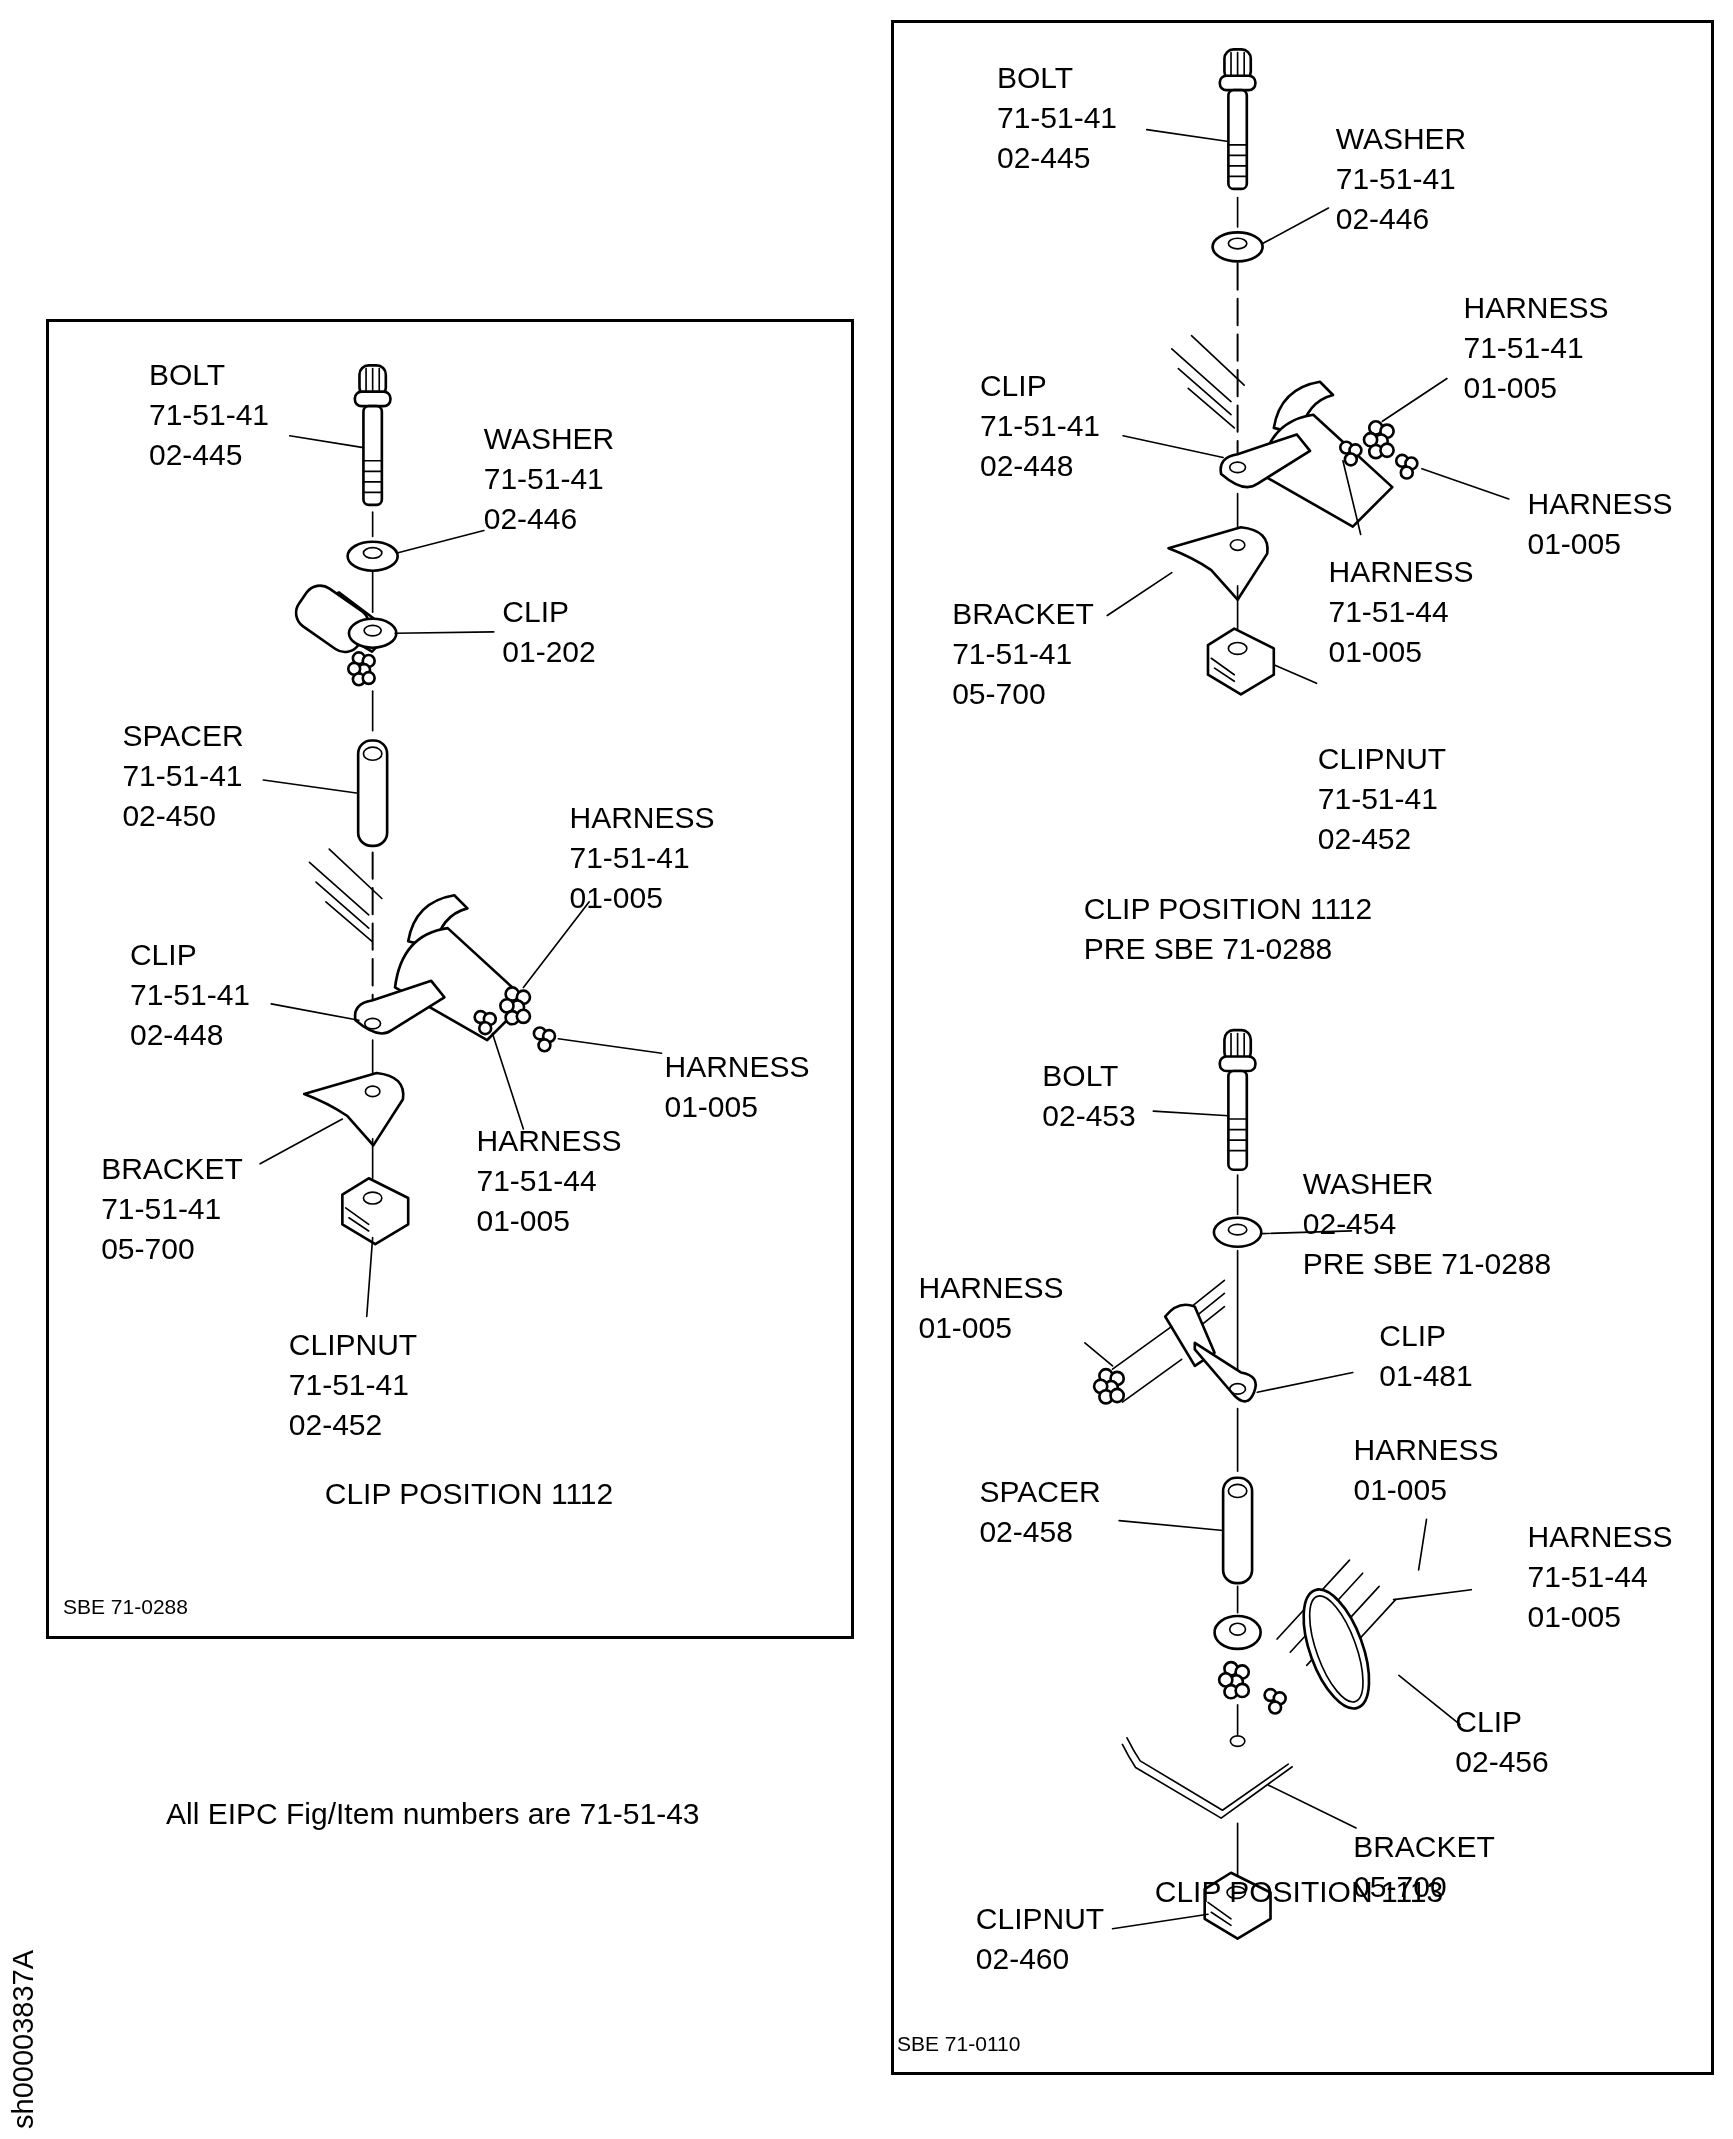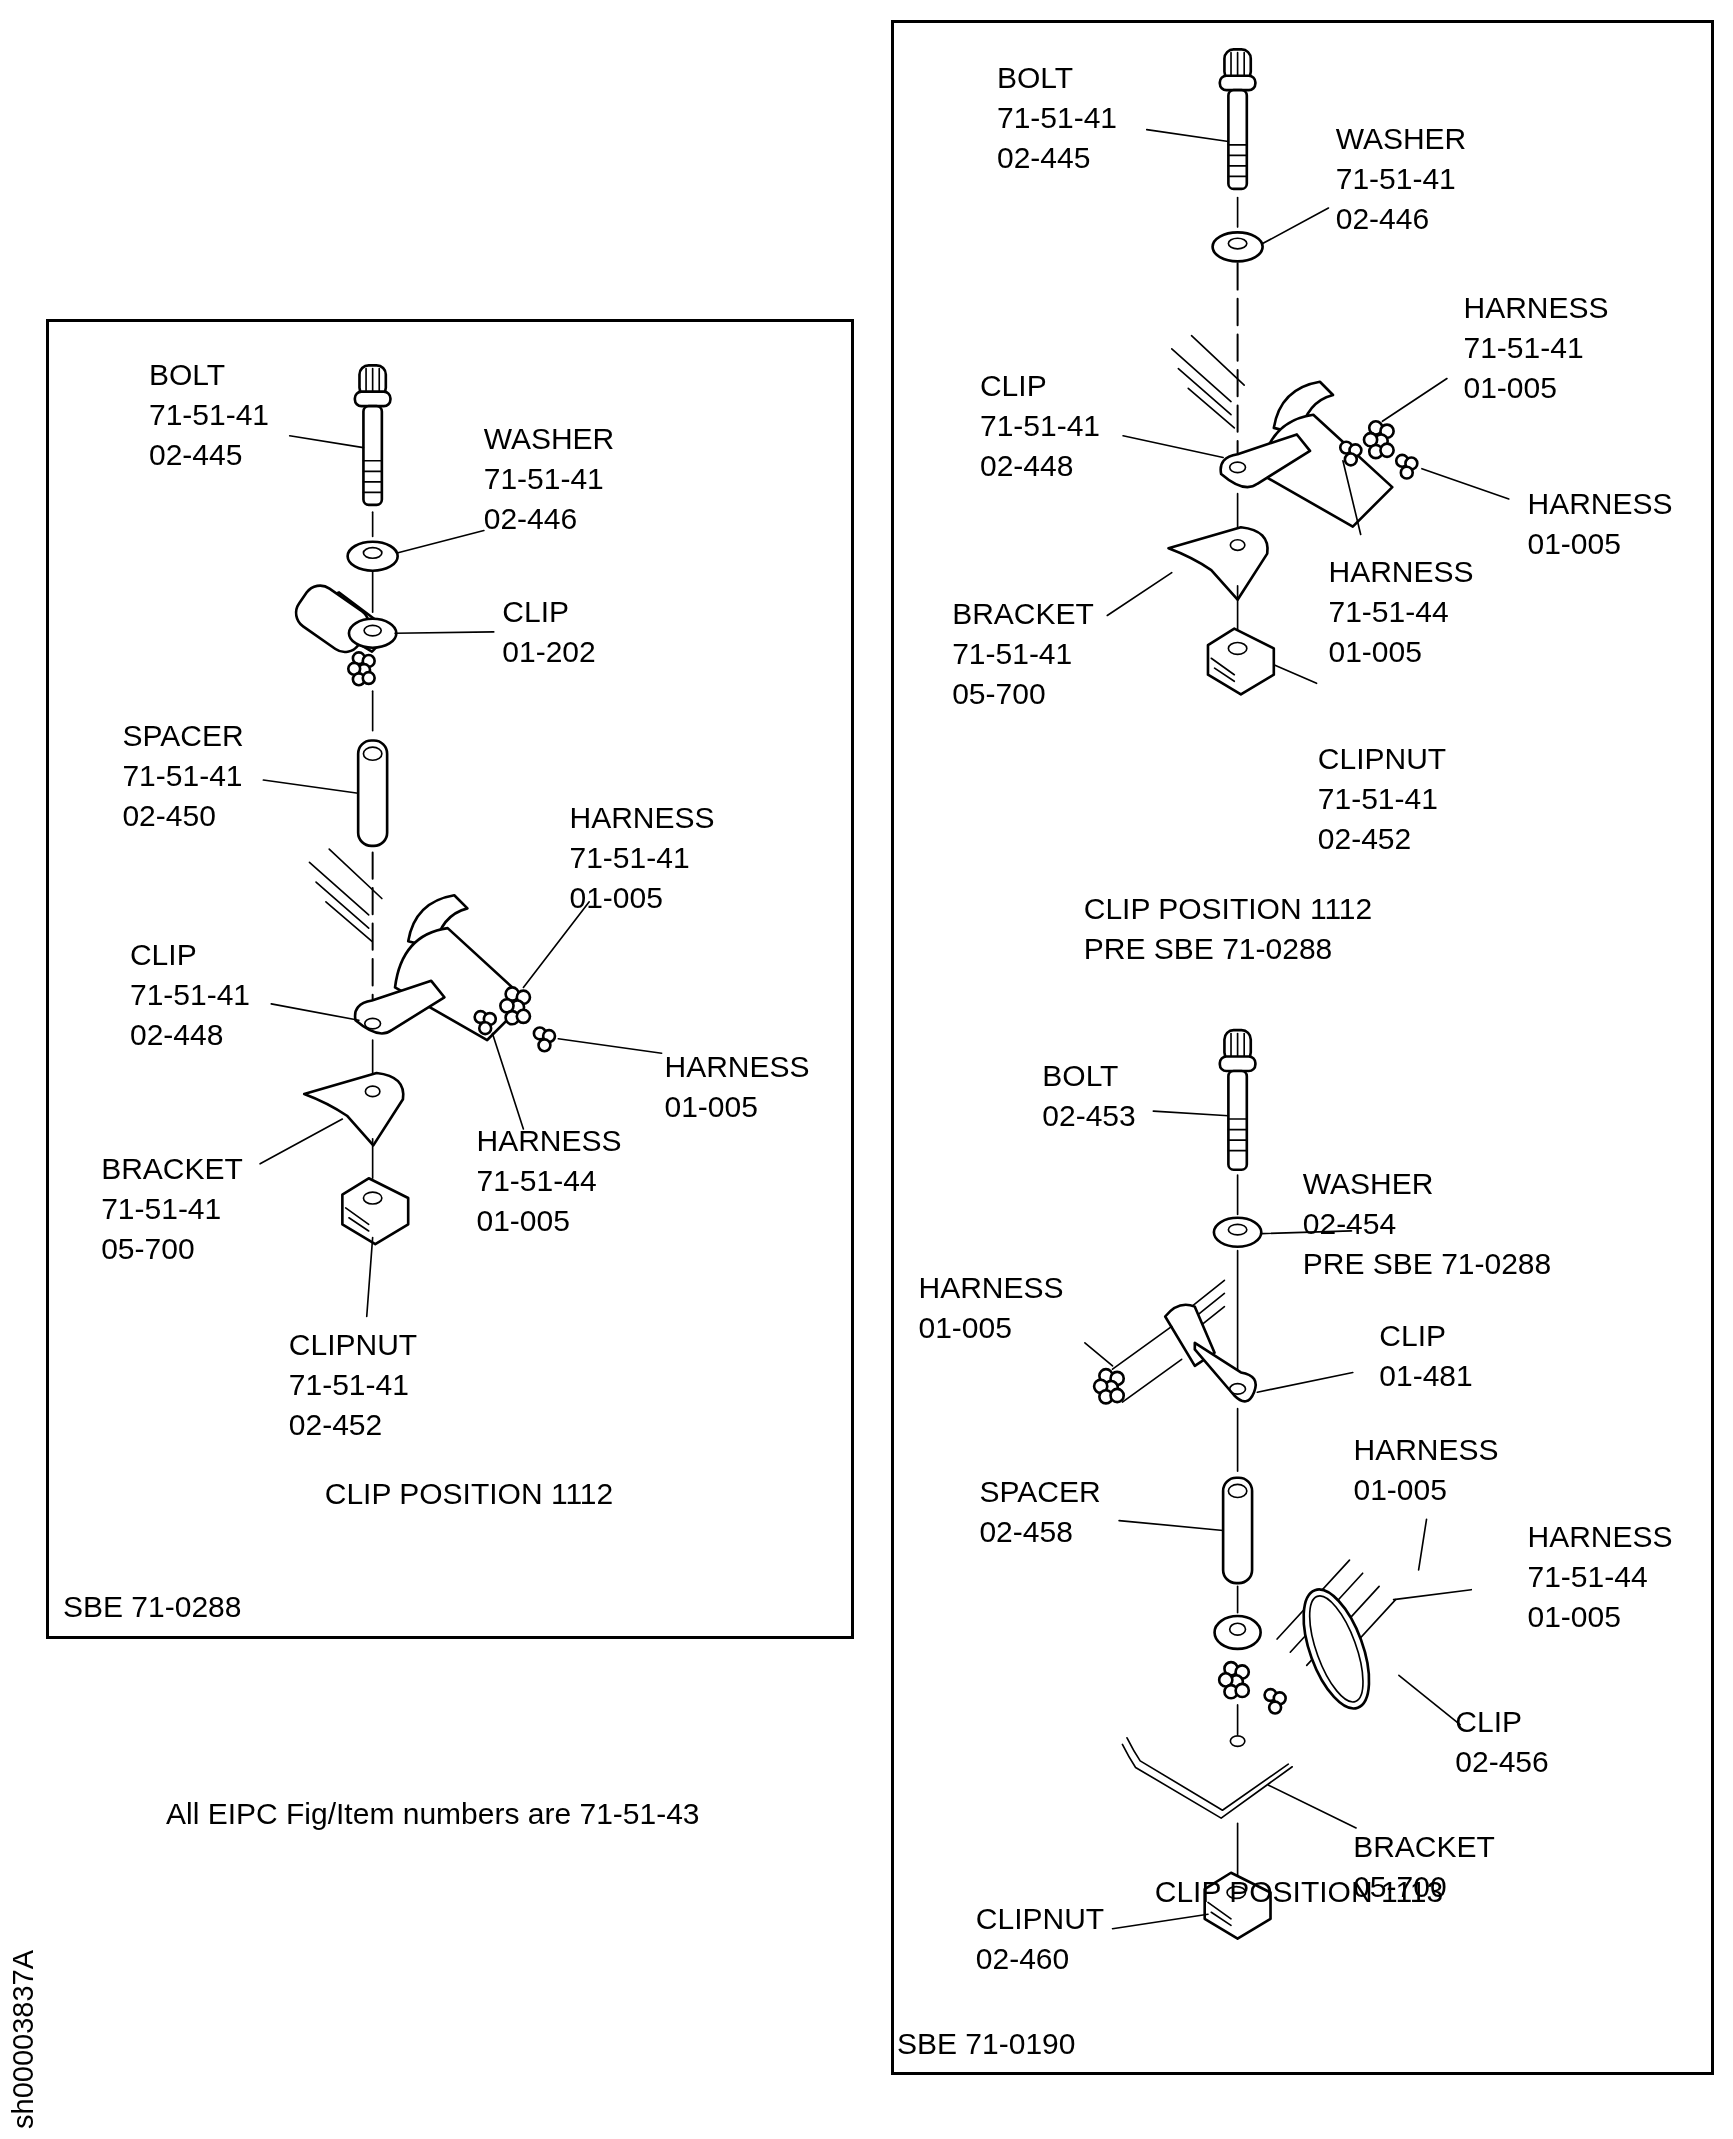--- a/index.html
+++ b/index.html
@@ -4,21 +4,21 @@
 <style>
   html, body { margin: 0; padding: 0; background: #ffffff; }
   body { width: 1734px; height: 2140px; position: relative; overflow: hidden;
          font-family: "Liberation Sans", "DejaVu Sans", sans-serif; color: #000; }
   .panel { position: absolute; border: 3.3px solid #000; box-sizing: border-box; background: #fff; }
   #panel-left  { left: 46px;  top: 319px; width: 808px; height: 1320px; }
   #panel-right { left: 891px; top: 20.4px; width: 823px; height: 2055px; }
   .lbl { position: absolute; font-size: 30px; line-height: 40px; text-align: left; white-space: nowrap; transform: translateX(-50%); }
   .lbl div { display: block; }
   .caption { position: absolute; font-size: 30px; line-height: 40px; text-align: left; white-space: nowrap; transform: translateX(-50%); }
-  .sbe { position: absolute; font-size: 30px; line-height: 37px; white-space: nowrap; }
+  .sbe { position: absolute; font-size: 21px; line-height: 37px; white-space: nowrap; }
   .note { position: absolute; left: 166px; top: 1794px; font-size: 30px; line-height: 40px; white-space: nowrap; }
   .code { position: absolute; left: 6.6px; top: 2129px; font-size: 29px; white-space: nowrap; transform-origin: 0 0; transform: rotate(-90deg); }
   svg.draw { position: absolute; left: 0; top: 0; overflow: visible; }
   svg.draw * { fill: none; stroke: #000; stroke-width: 4; stroke-linejoin: round; stroke-linecap: round; }
   svg.draw .thin { stroke-width: 2.5; }
   svg.draw .dash { stroke-dasharray: 40 14; stroke-width: 3; }
   svg.draw .wfill { fill: #fff; }
 </style>
 </head>
 <body>
@@ -381,19 +381,19 @@
 </div>
 <div class="lbl" style="left:1424px;top:1827px">
   <div>BRACKET</div>
   <div>05-700</div>
 </div>
 <div class="lbl" style="left:1040px;top:1899px">
   <div>CLIPNUT</div>
   <div>02-460</div>
 </div>
 <div class="caption" style="left:1299px;top:1872px">CLIP POSITION 1113</div>
-<div class="sbe" style="left:897px;top:2025px">SBE 71-0190</div>
+<div class="sbe" style="left:897px;top:2025px">SBE 71-0110</div>
 
 <div class="note">
   <div>All EIPC Fig/Item numbers are 71-51-43</div>
 </div>
 <div class="code">sh00003837A</div>
 
 
 </body></html>

